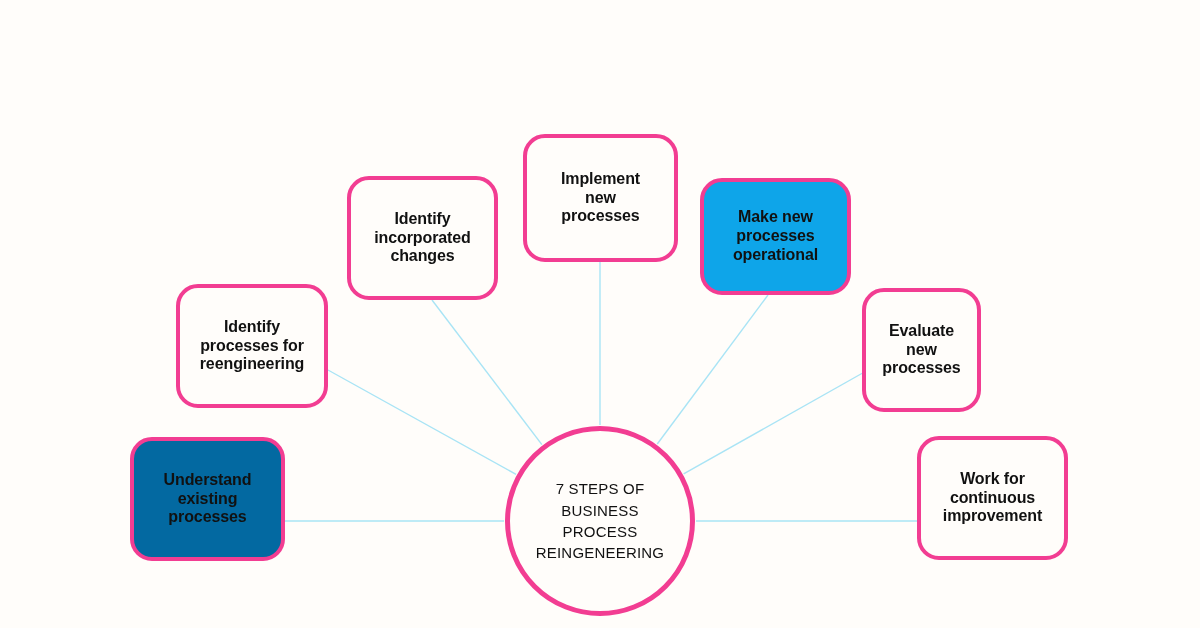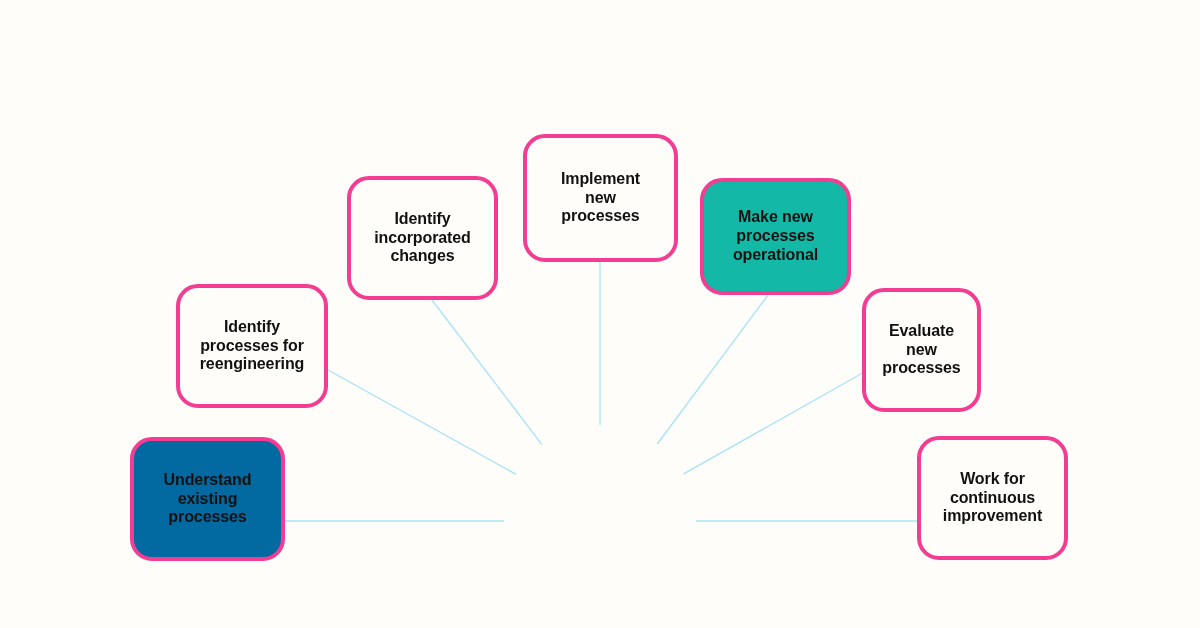--- a/index.html
+++ b/index.html
@@ -75,20 +75,26 @@
   <svg id="connectors" viewBox="0 0 1200 628" xmlns="http://www.w3.org/2000/svg">
       <line x1="504.00" y1="521.00" x2="285" y2="521" stroke="#a9e4f5" stroke-width="1.4"></line>
       <line x1="516.07" y1="474.40" x2="328" y2="370" stroke="#a9e4f5" stroke-width="1.4"></line>
       <line x1="541.90" y1="444.58" x2="432" y2="300" stroke="#a9e4f5" stroke-width="1.4"></line>
       <line x1="600.00" y1="425.00" x2="600" y2="262" stroke="#a9e4f5" stroke-width="1.4"></line>
       <line x1="657.27" y1="443.96" x2="768" y2="295" stroke="#a9e4f5" stroke-width="1.4"></line>
       <line x1="683.64" y1="473.88" x2="868" y2="370" stroke="#a9e4f5" stroke-width="1.4"></line>
       <line x1="696.00" y1="521.00" x2="917" y2="521" stroke="#a9e4f5" stroke-width="1.4"></line>
     </svg>
 
+  <div id="hub" style="left: 505px; top: 426px; width: 190px; height: 190px; border-color: rgb(242, 61, 146); background: rgb(255, 253, 250);">
+    <span id="hub-label">7 STEPS OF
+BUSINESS
+PROCESS
+REINGENEERING</span>
+  </div>
 
 <div class="node-box" style="left: 130px; top: 437px; width: 155px; height: 124px; border-color: rgb(242, 61, 146); background: #0369a1;">
       <span class="node-label" style="color: rgb(17, 17, 17);">Understand
 existing
 processes</span>
     </div>
     <div class="node-box" style="left: 176px; top: 284px; width: 152px; height: 124px; border-color: rgb(242, 61, 146); background: rgb(255, 253, 250);">
       <span class="node-label" style="color: rgb(17, 17, 17);">Identify
 processes for
 reengineering</span>
@@ -96,21 +102,21 @@
     <div class="node-box" style="left: 347px; top: 176px; width: 151px; height: 124px; border-color: rgb(242, 61, 146); background: rgb(255, 253, 250);">
       <span class="node-label" style="color: rgb(17, 17, 17);">Identify
 incorporated
 changes</span>
     </div>
     <div class="node-box" style="left: 523px; top: 134px; width: 155px; height: 128px; border-color: rgb(242, 61, 146); background: rgb(255, 253, 250);">
       <span class="node-label" style="color: rgb(17, 17, 17);">Implement
 new
 processes</span>
     </div>
-    <div class="node-box" style="left: 700px; top: 178px; width: 151px; height: 117px; border-color: rgb(242, 61, 146); background: #14b8a6;">
+    <div class="node-box" style="left: 700px; top: 178px; width: 151px; height: 117px; border-color: rgb(242, 61, 146); background: #0ea5e9;">
       <span class="node-label" style="color: rgb(17, 17, 17);">Make new
 processes
 operational</span>
     </div>
     <div class="node-box" style="left: 862px; top: 288px; width: 119px; height: 124px; border-color: rgb(242, 61, 146); background: rgb(255, 253, 250);">
       <span class="node-label" style="color: rgb(17, 17, 17);">Evaluate new
 processes</span>
     </div>
     <div class="node-box" style="left: 917px; top: 436px; width: 151px; height: 124px; border-color: rgb(242, 61, 146); background: rgb(255, 253, 250);">
       <span class="node-label" style="color: rgb(17, 17, 17);">Work for

